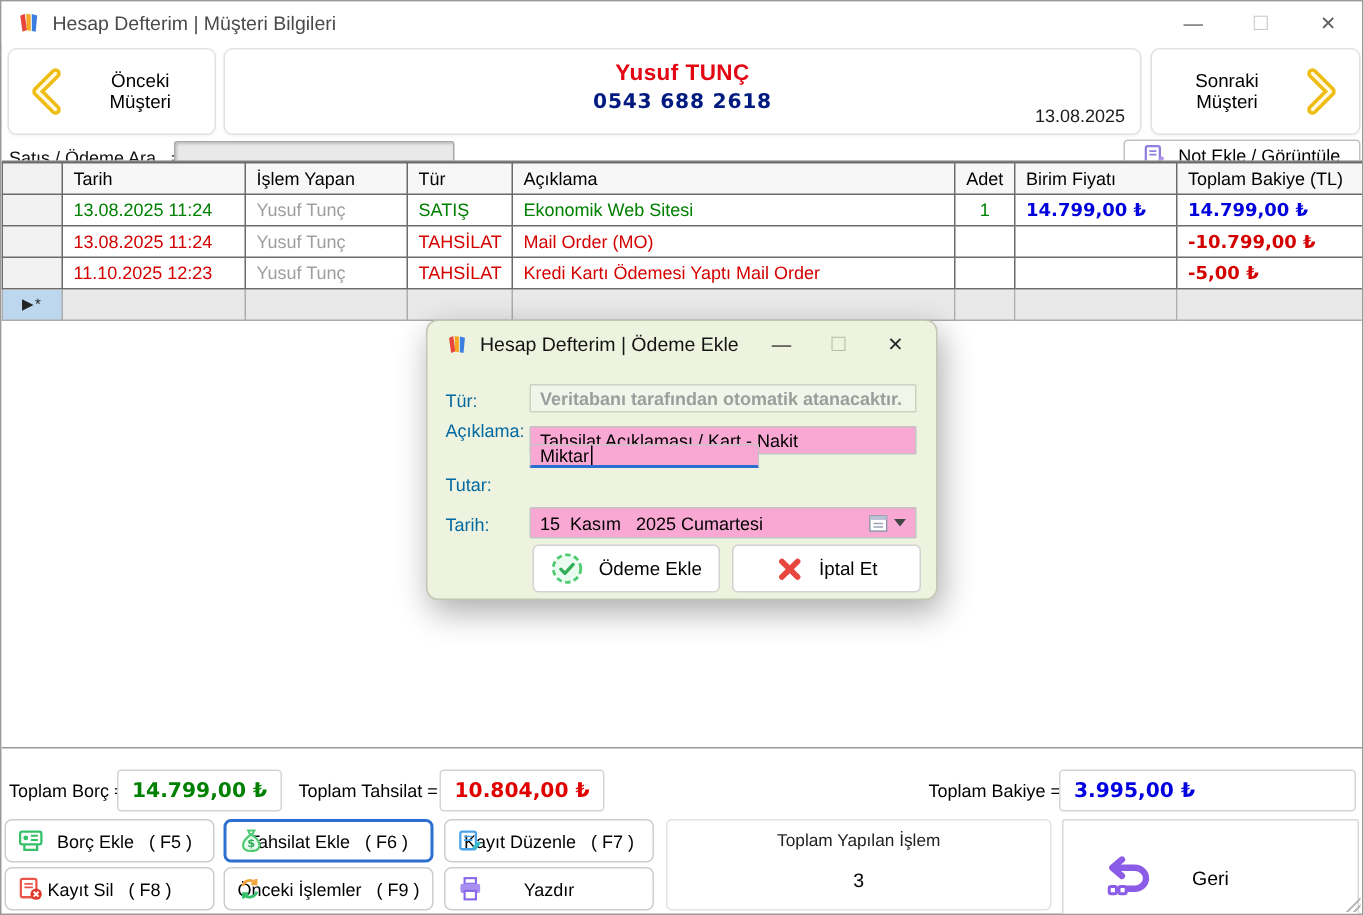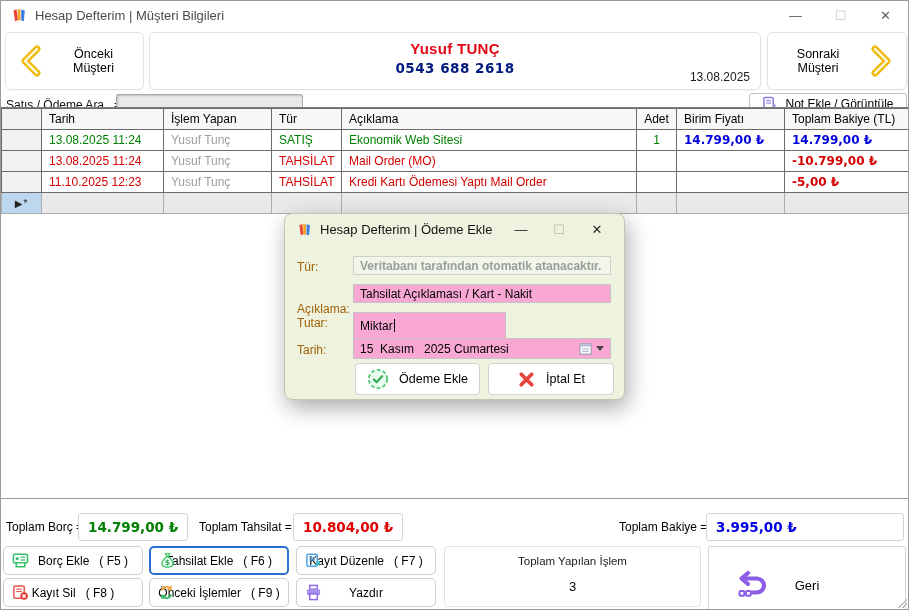--- a/index.html
+++ b/index.html
@@ -60,21 +60,21 @@
   .geri-btn { position:absolute; left:707px; top:545px; width:198px; height:78px; background:#fff; border:1px solid #d8d8d8; border-radius:2px; display:flex; align-items:center; cursor:default; }
   .geri-btn .aicon { position:absolute; left:26px; display:flex; }
   .geri-btn .lbl { flex:1; text-align:center; font-size:13px; }
 
   
   .modal { position:absolute; left:283px; top:212px; width:341px; height:187px; background:#edf3de; border:1px solid #c2c7b3; border-radius:8px; box-shadow:3px 8px 22px rgba(0,0,0,.33); z-index:10; }
   .modal-titlebar { display:flex; align-items:center; gap:8px; height:30px; padding-left:12px; font-size:13px; color:#141414; }
   .modal-controls { margin-left:auto; display:flex; padding-right:8px; }
   .modal-ctl { width:38px; text-align:center; color:#2a2a2a; font-size:13px; cursor:default; }
   .modal-ctl.max { color:#b9bdaa; }
-  .f-label { position:absolute; left:12px; font-size:12px; color:#a16207; }
+  .f-label { position:absolute; left:12px; font-size:12px; color:#0369a1; }
   .f-box { position:absolute; left:68px; background:#f9a8d4; border:1px solid #c3c3c3; display:flex; align-items:center; padding:0 6px; font-size:12px; border-radius:1px; }
   .f-readonly { background:#f2f5e9; border-color:#cdd2c0; color:#99a09c; font-weight:bold; }
   .f-focus { border-bottom:2px solid #2c6fd0; }
   .caret { display:inline-block; width:1px; height:13px; background:#000; margin-left:1px; }
   .pre { white-space:pre; }
   .dd-arrow { width:0; height:0; border-left:4px solid transparent; border-right:4px solid transparent; border-top:5px solid #444; margin-left:4px; }
   .f-date-right { margin-left:auto; display:flex; align-items:center; }
   .modal-btn { position:absolute; top:149px; height:32px; background:#fff; border:1px solid #d2d2d2; border-radius:4px; display:flex; align-items:center; justify-content:center; gap:10px; font-size:12.5px; cursor:default; }
 
   .grip { position:absolute; right:1px; bottom:1px; width:11px; height:11px;
@@ -309,25 +309,25 @@
       <div class="modal-controls">
         <div class="modal-ctl">—</div>
         <div class="modal-ctl max">☐</div>
         <div class="modal-ctl">✕</div>
       </div>
     </div>
 
     <div class="f-label" style="top:46px;">Tür:</div>
     <div class="f-box f-readonly" style="top:42px; width:258px; height:19px;">Veritabanı tarafından otomatik atanacaktır.</div>
 
-    <div class="f-label" style="top:88px;">Açıklama:</div>
+    <div class="f-label" style="top:66px;">Açıklama:</div>
     <div class="f-box" style="top:70px; width:258px; height:19px;">Tahsilat Açıklaması / Kart - Nakit</div>
 
     <div class="f-label" style="top:102px;">Tutar:</div>
-    <div class="f-box f-focus" style="top:98px; width:153px; height:28px;">
+    <div class="f-box f-focus" style="top:82px; width:153px; height:16px;">
       <span>Miktar</span>
         <span class="caret"></span>
     </div>
 
     <div class="f-label" style="top:129px;">Tarih:</div>
     <div class="f-box" style="top:124px; width:258px; height:21px;">
       <span class="pre">15  Kasım   2025 Cumartesi</span>
       <span class="f-date-right">
         <svg viewBox="0 0 14 14" width="13" height="13">
           <rect x="1" y="2" width="12" height="11" fill="#fff" stroke="#8a93a8" stroke-width="1"></rect>

